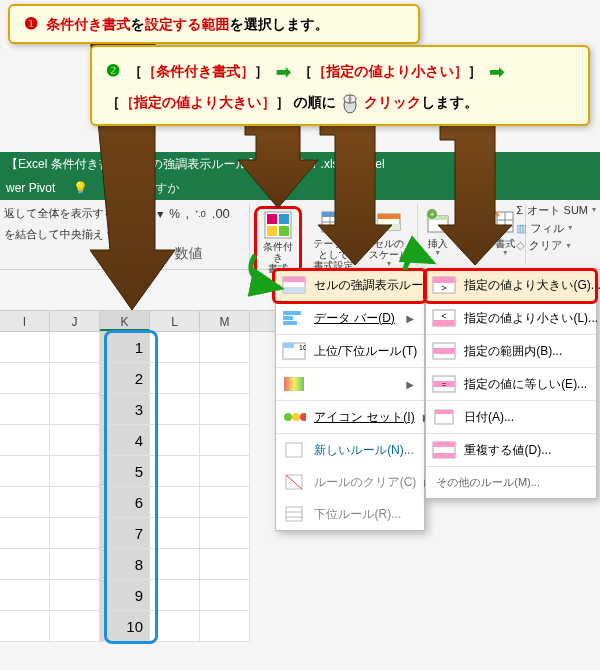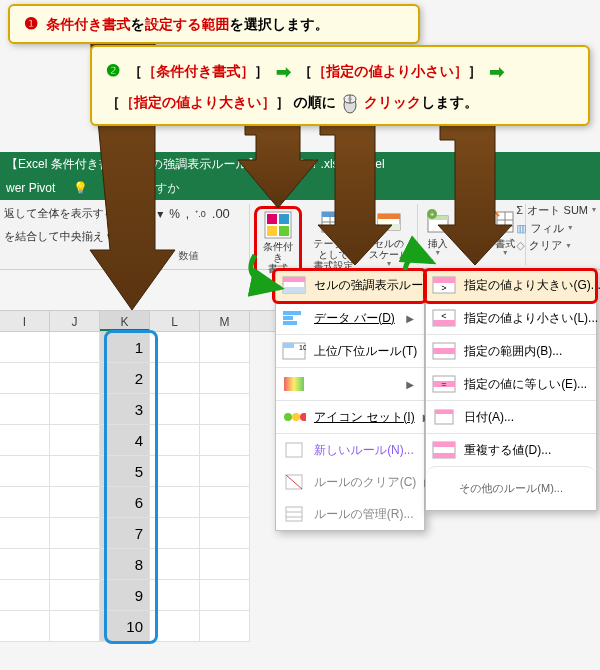--- a/index.html
+++ b/index.html
@@ -68,21 +68,21 @@
     position: absolute;
     top: 4px; bottom: 4px;
     border-right: 1px solid #d6d6d6;
     display: flex;
     flex-direction: column;
     align-items: center;
     justify-content: space-between;
     font-size: 10px;
     padding: 2px 4px;
   }
-  .ribbon .group .label { font-size: 10px; color: #555; text-align: right; }
+  .ribbon .group .label { font-size: 14px; color: #555; text-align: right; }
   .big-btn {
     display: flex;
     flex-direction: column;
     align-items: center;
     justify-content: flex-start;
     width: 48px;
     font-size: 10px;
     line-height: 1.1;
     text-align: center;
     padding-top: 2px;
@@ -179,26 +179,25 @@
   .menu2 { top: 268px; left: 425px; width: 172px; }
   .menu1-hl-box {
     position:absolute; top:268px; left:272px; width:155px; height:36px;
     border:3px solid #e60000; border-radius:6px; z-index:25; pointer-events:none;
   }
   .menu2-hl-box {
     position:absolute; top:268px; left:423px; width:175px; height:36px;
     border:3px solid #e60000; border-radius:6px; z-index:25; pointer-events:none;
   }
   .other-rules {
-    padding: 14px 10px;
-    text-align: center;
+    padding: 8px 10px;
+    text-align: left;
     color: #666;
     border-top:1px solid #e4e4e4;
     font-size:11px;
-    border-radius:10px;
   }
 
   
   .arrows {
     position: absolute; top: 0; left: 0; width: 600px; height: 670px;
     pointer-events: none; z-index: 15;
   }
   .green-arrows { z-index: 30; }
 
   .u { text-decoration: underline; }
@@ -482,41 +481,41 @@
   </div>
   <div class="item sep">
     <span class="micon"><svg viewBox="0 0 24 20">
           <circle cx="6" cy="10" r="4" fill="#6c3"></circle>
           <circle cx="14" cy="10" r="4" fill="#fc3"></circle>
           <circle cx="22" cy="10" r="4" fill="#e44"></circle>
         </svg></span>
     <span class="u">アイコン セット(I)</span>
     <span class="arrow">▶</span>
   </div>
-  <div class="item sep" style="color:#8b5cf6">
+  <div class="item sep" style="color:#0369a1">
     <span class="micon"><svg viewBox="0 0 24 20">
           <rect x="4" y="3" width="16" height="14" fill="#fff" stroke="#bbb"></rect>
         </svg></span>
     <span>新しいルール(N)...</span>
   </div>
   <div class="item" style="color:#888">
     <span class="micon"><svg viewBox="0 0 24 20">
           <rect x="4" y="3" width="16" height="14" fill="#fff" stroke="#bbb"></rect>
           <line x1="4" y1="3" x2="20" y2="17" stroke="#d44"></line>
         </svg></span>
     <span>ルールのクリア(C)</span>
     <span class="arrow">▶</span>
   </div>
   <div class="item" style="color:#888">
     <span class="micon"><svg viewBox="0 0 24 20">
           <rect x="4" y="3" width="16" height="14" fill="#fff" stroke="#bbb"></rect>
           <line x1="4" y1="8" x2="20" y2="8" stroke="#bbb"></line>
           <line x1="4" y1="13" x2="20" y2="13" stroke="#bbb"></line>
         </svg></span>
-    <span>ルールの管理(R)...</span>
+    <span>下位ルール(R)...</span>
   </div>
 </div>
 <div class="menu1-hl-box"></div>
 
 <div class="menu menu2">
   <div class="item hl">
     <span class="micon"><svg viewBox="0 0 24 20">
           <rect x="1" y="2" width="22" height="16" fill="#fff" stroke="#aaa"></rect>
           <rect x="1" y="2" width="22" height="6" fill="#f9c"></rect>
           <text x="12" y="16" font-size="9" text-anchor="middle">&gt;</text>

